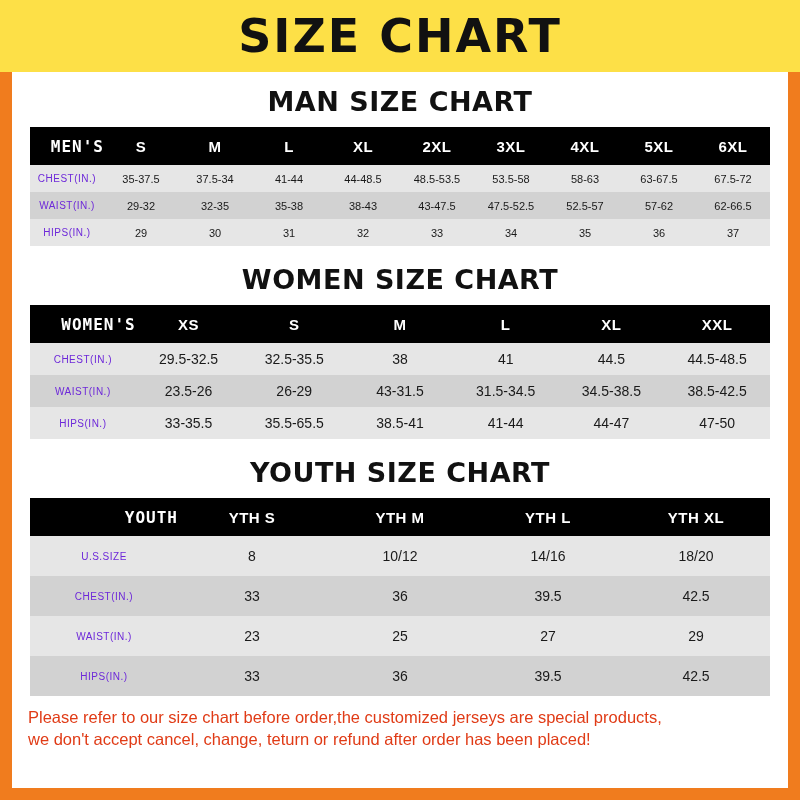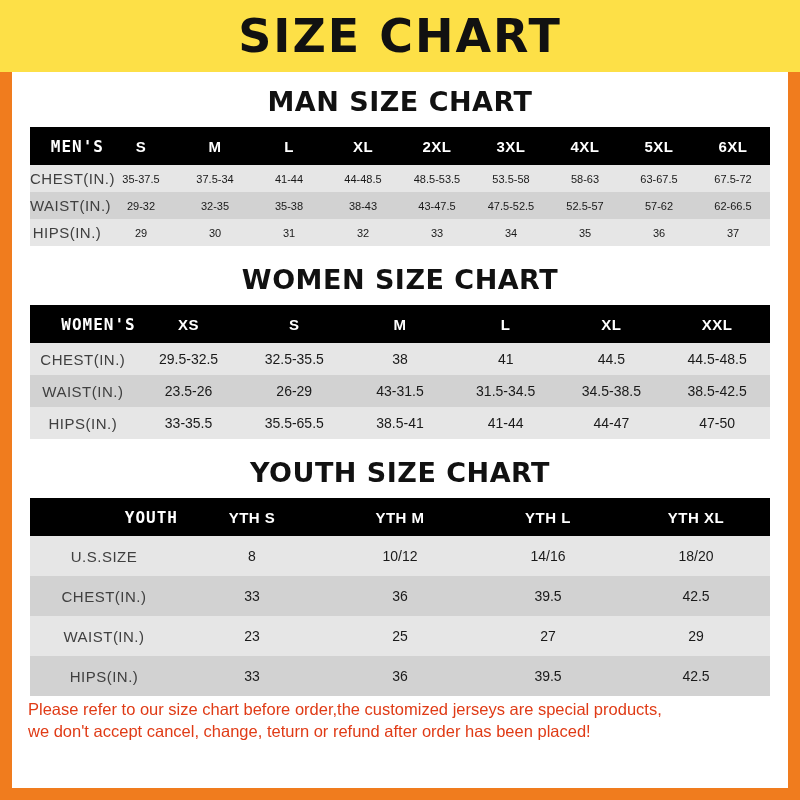--- a/index.html
+++ b/index.html
@@ -82,36 +82,36 @@
     letter-spacing: 1px;
   }
   table.size-table tbody tr.light td {
     background: #e6e6e6;
   }
   table.size-table tbody tr.dark td {
     background: #d2d2d2;
   }
   table.size-table tbody td.rowhead {
     font-family: "Liberation Sans", sans-serif;
-    font-size: 15px;
+    font-size: 10px;
     letter-spacing: 0.5px;
-    color: #404040;
+    color: #6d28d9;
   }
   .men thead th { font-size: 14px; }
   .men tbody td { font-size: 11px; height: 27px; }
   .women thead th { font-size: 17px; height: 42px; margin-top: 48px; }
   .women tbody td { font-size: 14px; height: 32px; }
   .youth thead th { font-size: 16px; height: 42px; }
   .youth tbody td { font-size: 14px; height: 40px; }
   .sp-10 { height: 10px; }
   .sp-14 { height: 14px; }
   .sp-18 { height: 18px; }
 
   .footer-note {
-    padding: 2px 16px 0 16px;
+    padding: 10px 16px 0 16px;
     color: #e03b16;
     font-size: 16.5px;
     line-height: 1.35;
     font-family: "Liberation Sans", sans-serif;
     text-align: left;
   }
   .footer-bar {
     position: absolute;
     left: -12px;
     right: -12px;

